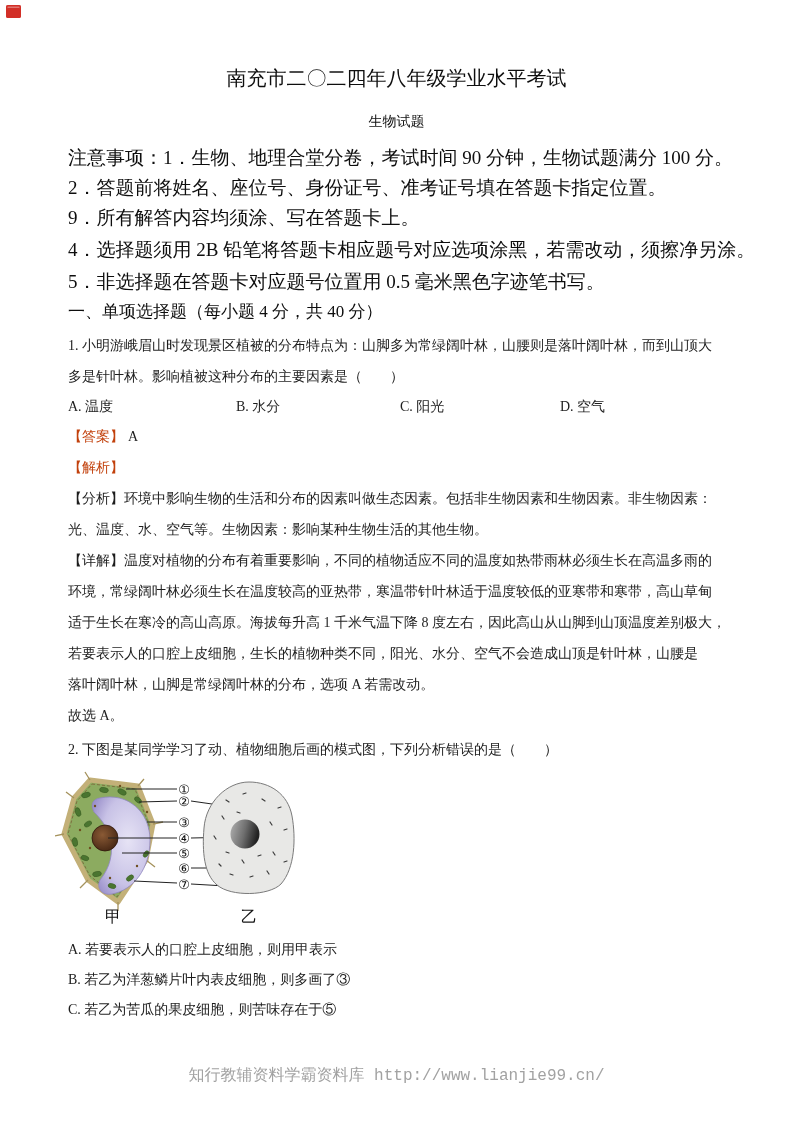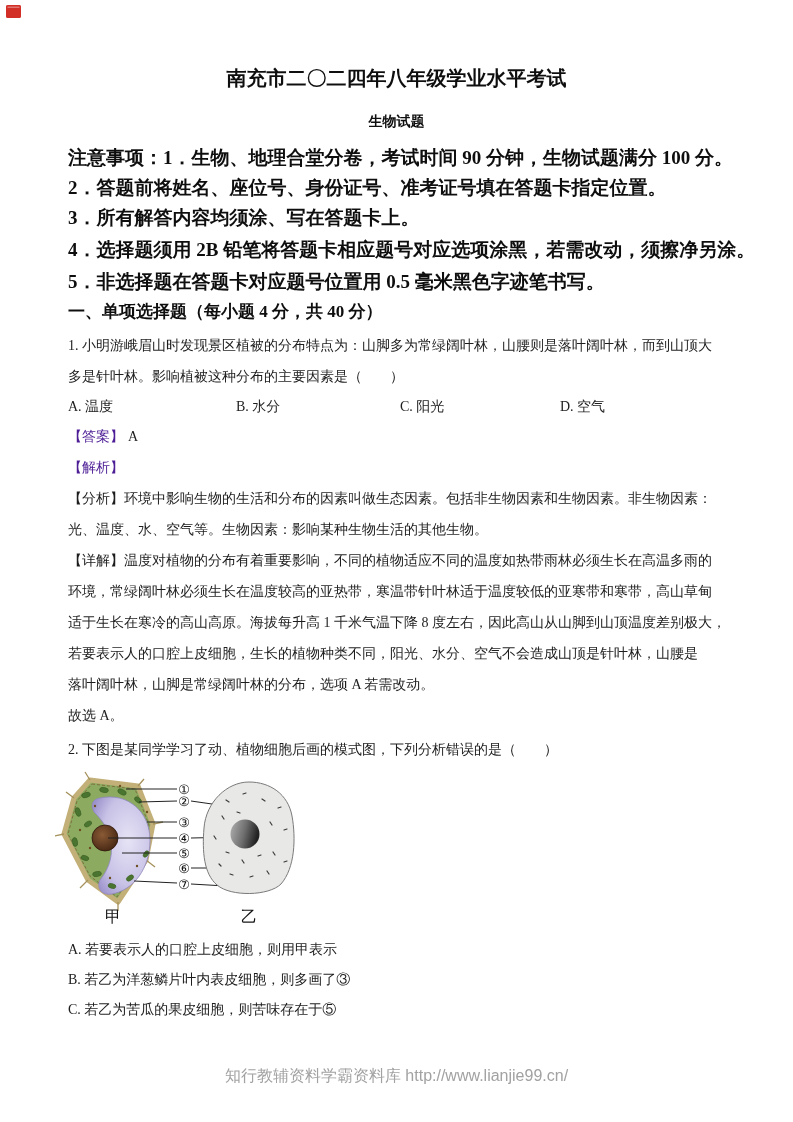--- a/index.html
+++ b/index.html
@@ -1,45 +1,45 @@
 <!DOCTYPE html>
 <html><head>
 <meta charset="utf-8">
 <style>
   html,body{margin:0;padding:0}
   body{width:793px;height:1122px;position:relative;background:#ffffff;overflow:hidden;
        font-family:"Liberation Serif","DejaVu Serif",serif;color:#1d1d1d}
   .ln{position:absolute;left:68px;height:30px;line-height:30px;font-size:14px;white-space:nowrap}
   .full{left:0;width:793px;text-align:center}
-  .b{font-weight:bold;color:#0e0e0e}
+  .b{font-weight:normal;color:#0e0e0e}
   .title{font-size:20px}
   .sub{font-size:14px}
   .notice{font-size:19px}
   .sec{font-size:17px}
-  .teal{color:#4c1d95}
+  .teal{color:#c2410c}
   .optrow{position:absolute;left:0;width:672px;height:30px;line-height:30px;font-size:14px}
   .optrow span{position:absolute;white-space:nowrap}
   .footer{position:absolute;top:1061px;left:0;width:793px;text-align:center;
-          font-family:Liberation Sans, sans-serif;font-size:16px;color:#a2a2a2;
+          font-family:Liberation Mono, monospace;font-size:16px;color:#a2a2a2;
           height:30px;line-height:30px}
   .stamp{position:absolute;left:6px;top:5px;width:15px;height:13px;border-radius:2px;
          background:#d22f27;box-shadow:inset 0 0 0 1.5px #d22f27,inset 0 3px 0 0 rgba(255,255,255,.35)}
   svg text{font-family:"Liberation Serif","DejaVu Serif",serif}
 </style>
 </head>
 <body>
 
 <div class="stamp"></div>
 
 <div class="ln full b title" style="top:63px">南充市二〇二四年八年级学业水平考试</div>
 <div class="ln full b sub" style="top:107px">生物试题</div>
 
 <div class="ln b notice" style="top:143px">注意事项：1．生物、地理合堂分卷，考试时间 90 分钟，生物试题满分 100 分。</div>
 <div class="ln b notice" style="top:173px">2．答题前将姓名、座位号、身份证号、准考证号填在答题卡指定位置。</div>
-<div class="ln b notice" style="top:203px">3．所有解答内容均须涂、写在答题卡上。</div>
+<div class="ln b notice" style="top:203px">9．所有解答内容均须涂、写在答题卡上。</div>
 <div class="ln b notice" style="top:235px">4．选择题须用 2B 铅笔将答题卡相应题号对应选项涂黑，若需改动，须擦净另涂。</div>
 <div class="ln b notice" style="top:267px">5．非选择题在答题卡对应题号位置用 0.5 毫米黑色字迹笔书写。</div>
 
 <div class="ln b sec" style="top:297px">一、单项选择题（每小题 4 分，共 40 分）</div>
 
 <div class="ln" style="top:331px">1. 小明游峨眉山时发现景区植被的分布特点为：山脚多为常绿阔叶林，山腰则是落叶阔叶林，而到山顶大</div>
 <div class="ln" style="top:362px">多是针叶林。影响植被这种分布的主要因素是（　　）</div>
 
 <div class="optrow" style="top:392px">
   <span style="left:68px">A. 温度</span>

